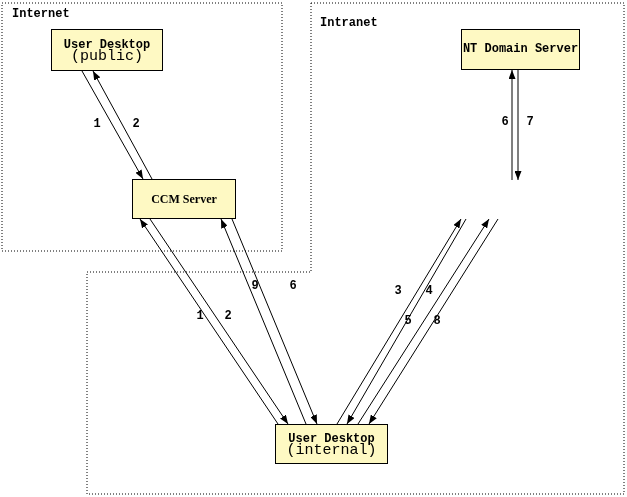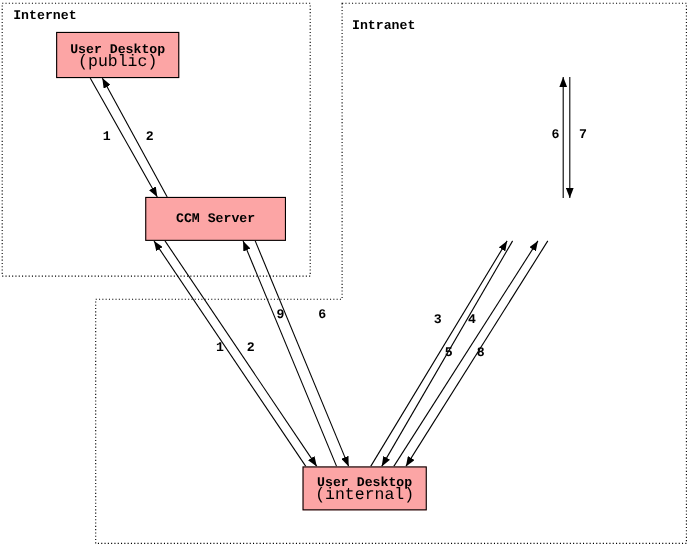--- a/index.html
+++ b/index.html
@@ -3,34 +3,34 @@
 <meta charset="utf-8">
 <style>
   html,body{margin:0;padding:0;background:#ffffff;}
   #canvas{
     position:relative;width:627px;height:497px;background:#ffffff;
     font-family:"Liberation Mono","DejaVu Sans Mono",monospace;color:#000;
     overflow:hidden;
   }
   #wires{position:absolute;left:0;top:0;}
   .node{
-    position:absolute;border:1.5px solid #000;background:#fca5a5;
+    position:absolute;border:1.5px solid #000;background:#fef9c3;
     display:flex;flex-direction:column;align-items:center;justify-content:center;
     box-sizing:border-box;
   }
   .node-label{font-size:12px;font-weight:bold;line-height:13px;white-space:nowrap;}
   .node-sublabel{font-size:15px;font-weight:normal;line-height:10px;white-space:nowrap;}
   .zone-label{position:absolute;font-size:12px;font-weight:bold;white-space:nowrap;}
   .edge-label{
     position:absolute;font-size:12px;font-weight:bold;white-space:nowrap;
     transform:translate(-50%,-50%);
   }
   
   #node-udp{left:51px;top:29px;width:112px;height:42px;}
-  #node-ccm{left:132px;top:179px;width:128px;height:40px;}
+  #node-ccm{left:132px;top:179px;width:104px;height:40px;font-family:Liberation Serif, serif;}
   #node-ntd{left:461px;top:29px;width:119px;height:41px;}
   #node-iis{left:461px;top:180px;width:119px;height:39px;}
   #node-udi{left:275px;top:424px;width:113px;height:40px;}
   
   #zlbl-internet{left:12px;top:7px;}
   #zlbl-intranet{left:320px;top:16px;}
   
   #el-0{left:97px;top:124px;}   #el-1{left:136px;top:124px;}
   #el-2{left:200px;top:316px;}  #el-3{left:228px;top:316px;}
   #el-4{left:255px;top:286px;}  #el-5{left:293px;top:286px;}
@@ -77,20 +77,23 @@
 
   <div class="node" id="node-udp">
     <div class="node-label">User Desktop</div>
     <div class="node-sublabel">(public)</div>
   </div>
 
   <div class="node" id="node-ccm">
     <div class="node-label">CCM Server</div>
   </div>
 
+  <div class="node" id="node-ntd">
+    <div class="node-label">NT Domain Server</div>
+  </div>
 
 
   <div class="node" id="node-udi">
     <div class="node-label">User Desktop</div>
     <div class="node-sublabel">(internal)</div>
   </div>
 
   <div class="edge-label" id="el-0">1</div>
   <div class="edge-label" id="el-1">2</div>
   <div class="edge-label" id="el-2">1</div>

